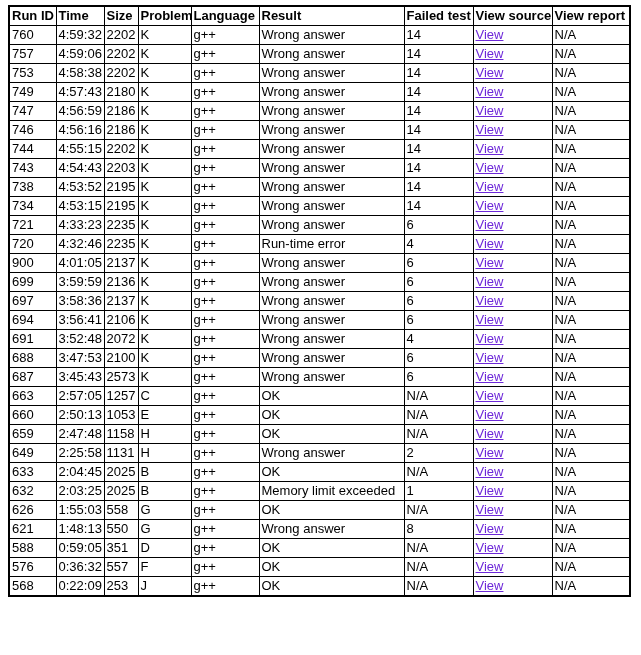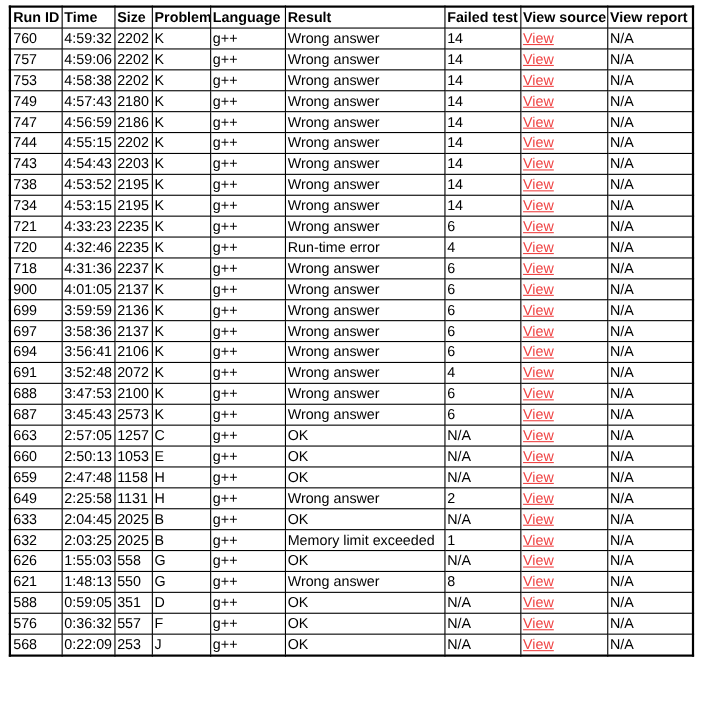--- a/index.html
+++ b/index.html
@@ -33,21 +33,21 @@
     text-align: left;
     vertical-align: middle;
     white-space: nowrap;
     overflow: hidden;
     color: #000000;
   }
   table.runs th {
     font-weight: bold;
   }
   table.runs a {
-    color: #ef4444;
+    color: #6d28d9;
     text-decoration: underline;
     cursor: pointer;
   }
 </style>
 </head>
 <body>
 
 <div class="table-wrap">
   <table class="runs">
     <colgroup>
@@ -124,20 +124,31 @@
           <td>4:56:59</td>
           <td>2186</td>
           <td>K</td>
           <td>g++</td>
           <td>Wrong answer</td>
           <td>14</td>
           <td><a href="#">View</a></td>
           <td>N/A</td>
         </tr>
         <tr>
+          <td>746</td>
+          <td>4:56:16</td>
+          <td>2186</td>
+          <td>K</td>
+          <td>g++</td>
+          <td>Wrong answer</td>
+          <td>14</td>
+          <td><a href="#">View</a></td>
+          <td>N/A</td>
+        </tr>
+        <tr>
           <td>744</td>
           <td>4:55:15</td>
           <td>2202</td>
           <td>K</td>
           <td>g++</td>
           <td>Wrong answer</td>
           <td>14</td>
           <td><a href="#">View</a></td>
           <td>N/A</td>
         </tr>
@@ -186,31 +197,20 @@
           <td>N/A</td>
         </tr>
         <tr>
           <td>720</td>
           <td>4:32:46</td>
           <td>2235</td>
           <td>K</td>
           <td>g++</td>
           <td>Run-time error</td>
           <td>4</td>
-          <td><a href="#">View</a></td>
-          <td>N/A</td>
-        </tr>
-        <tr>
-          <td>718</td>
-          <td>4:31:36</td>
-          <td>2237</td>
-          <td>K</td>
-          <td>g++</td>
-          <td>Wrong answer</td>
-          <td>6</td>
           <td><a href="#">View</a></td>
           <td>N/A</td>
         </tr>
         <tr>
           <td>900</td>
           <td>4:01:05</td>
           <td>2137</td>
           <td>K</td>
           <td>g++</td>
           <td>Wrong answer</td>

